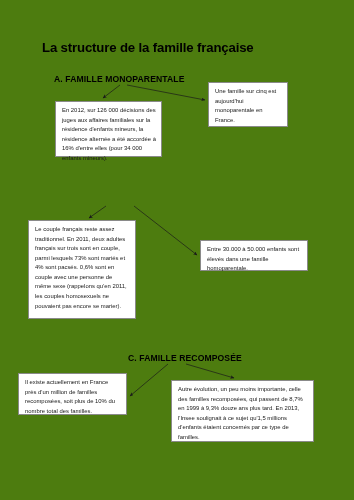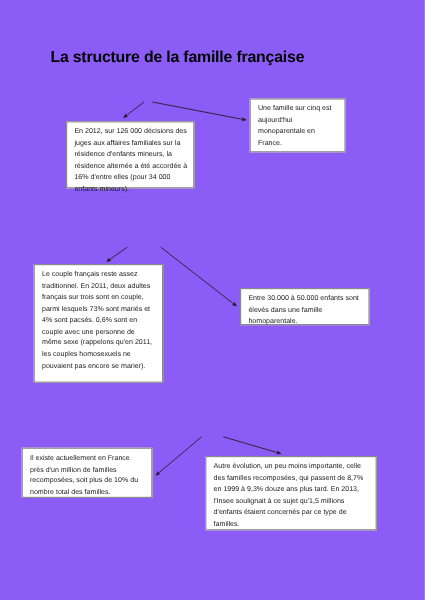--- a/index.html
+++ b/index.html
@@ -14,21 +14,21 @@
     overflow: hidden;
     font-family: "Liberation Sans", sans-serif;
     color: #000000;
     -webkit-font-smoothing: antialiased;
   }
   #page {
     position: absolute;
     left: 0; top: 0;
     width: 354px;
     height: 500px;
-    background: #8b5cf6;
+    background: #4d7c0f;
   }
   #arrow-layer {
     position: absolute;
     left: 0; top: 0;
     width: 354px;
     height: 500px;
     pointer-events: none;
   }
   .doc-title {
     position: absolute;
@@ -91,38 +91,40 @@
 
     <line x1="134" y1="206" x2="197" y2="255" stroke="#1a1a1a" stroke-width="0.7" marker-end="url(#ah)"></line>
 
     <line x1="168" y1="364" x2="130" y2="396" stroke="#1a1a1a" stroke-width="0.7" marker-end="url(#ah)"></line>
 
     <line x1="186" y1="364" x2="234" y2="378" stroke="#1a1a1a" stroke-width="0.7" marker-end="url(#ah)"></line>
   </svg>
 
   <div class="doc-title">La structure de la famille française</div>
 
+  <div class="section-heading" id="heading-a">A.  FAMILLE MONOPARENTALE</div>
 
   <div class="note-box" id="box-a-left">
     <p>En 2012, sur 126 000 décisions des juges aux affaires familiales sur la résidence d'enfants mineurs, la résidence alternée a été accordée à 16% d'entre elles (pour 34 000 enfants mineurs).</p>
   </div>
 
   <div class="note-box" id="box-a-right">
     <p>Une famille sur cinq est aujourd'hui monoparentale en France.</p>
   </div>
 
 
   <div class="note-box" id="box-b-left">
     <p>Le couple français reste assez traditionnel. En 2011, deux adultes français sur trois sont en couple, parmi lesquels 73% sont mariés et 4% sont pacsés. 0,6% sont en couple avec une personne de même sexe (rappelons qu'en 2011, les couples homosexuels ne pouvaient pas encore se marier).</p>
   </div>
 
   <div class="note-box" id="box-b-right">
     <p>Entre 30.000 à 50.000 enfants sont élevés dans une famille homoparentale.</p>
   </div>
 
+  <div class="section-heading" id="heading-c">C. FAMILLE RECOMPOSÉE</div>
 
   <div class="note-box" id="box-c-left">
     <p>Il existe actuellement en France près d'un million de familles recomposées, soit plus de 10% du nombre total des familles.</p>
   </div>
 
   <div class="note-box" id="box-c-right">
     <p>Autre évolution, un peu moins importante, celle des familles recomposées, qui passent de 8,7% en 1999 à 9,3% douze ans plus tard. En 2013, l'Insee soulignait à ce sujet qu'1,5 millions d'enfants étaient concernés par ce type de familles.</p>
   </div>
 
 </div>

